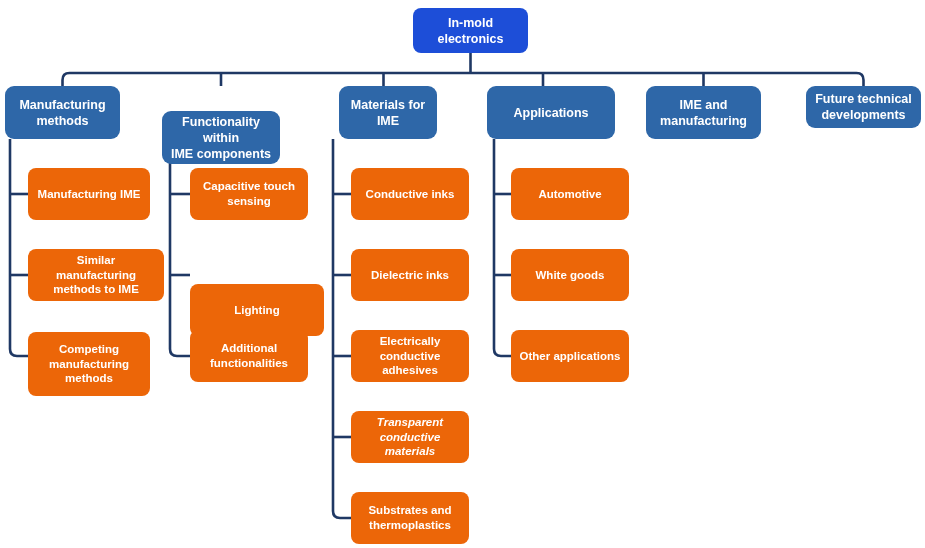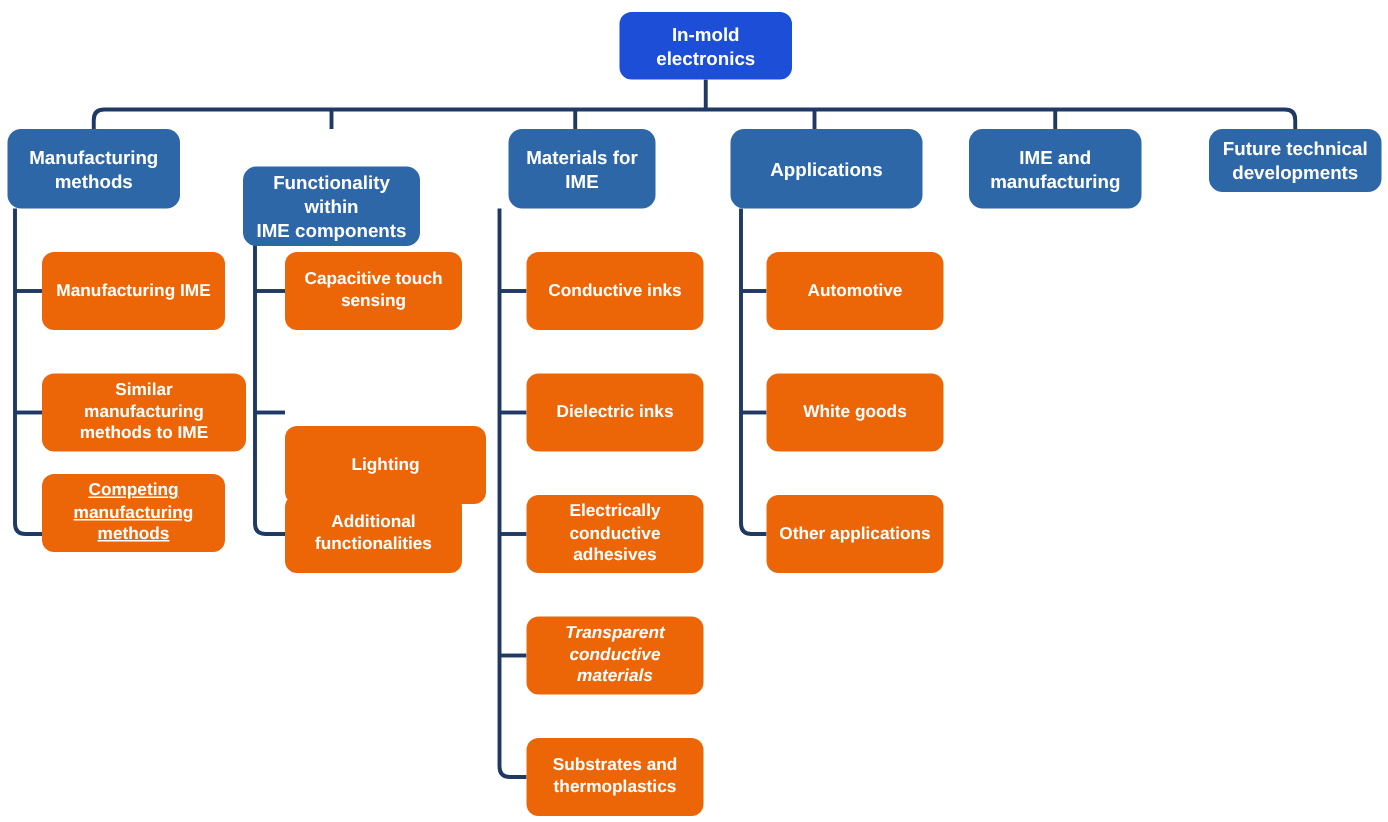--- a/index.html
+++ b/index.html
@@ -92,21 +92,21 @@
     </svg>
 
   <div id="nodes">
       <div class="node root" style="left: 413px; top: 8px; width: 115px; height: 45px;">In-mold electronics</div>
       <div class="node branch" style="left: 5px; top: 86px; width: 115px; height: 53px;">Manufacturing
 methods</div>
       <div class="node leaf" style="left: 28px; top: 168px; width: 122px; height: 52px;">Manufacturing IME</div>
       <div class="node leaf" style="left: 28px; top: 249px; width: 136px; height: 52px;">Similar
 manufacturing
 methods to IME</div>
-      <div class="node leaf" style="left: 28px; top: 316px; width: 122px; height: 52px; text-decoration: underline;">Competing
+      <div class="node leaf" style="left: 28px; top: 332px; width: 122px; height: 64px;">Competing
 manufacturing
 methods</div>
       <div class="node branch" style="left: 162px; top: 86px; width: 118px; height: 53px; margin-top: 25px;">Functionality within
 IME components</div>
       <div class="node leaf" style="left: 190px; top: 168px; width: 118px; height: 52px;">Capacitive touch
 sensing</div>
       <div class="node leaf" style="left: 190px; top: 249px; width: 134px; height: 52px; margin-top: 35px;">Lighting</div>
       <div class="node leaf" style="left: 190px; top: 330px; width: 118px; height: 52px;">Additional
 functionalities</div>
       <div class="node branch" style="left: 339px; top: 86px; width: 98px; height: 53px;">Materials for IME</div>

